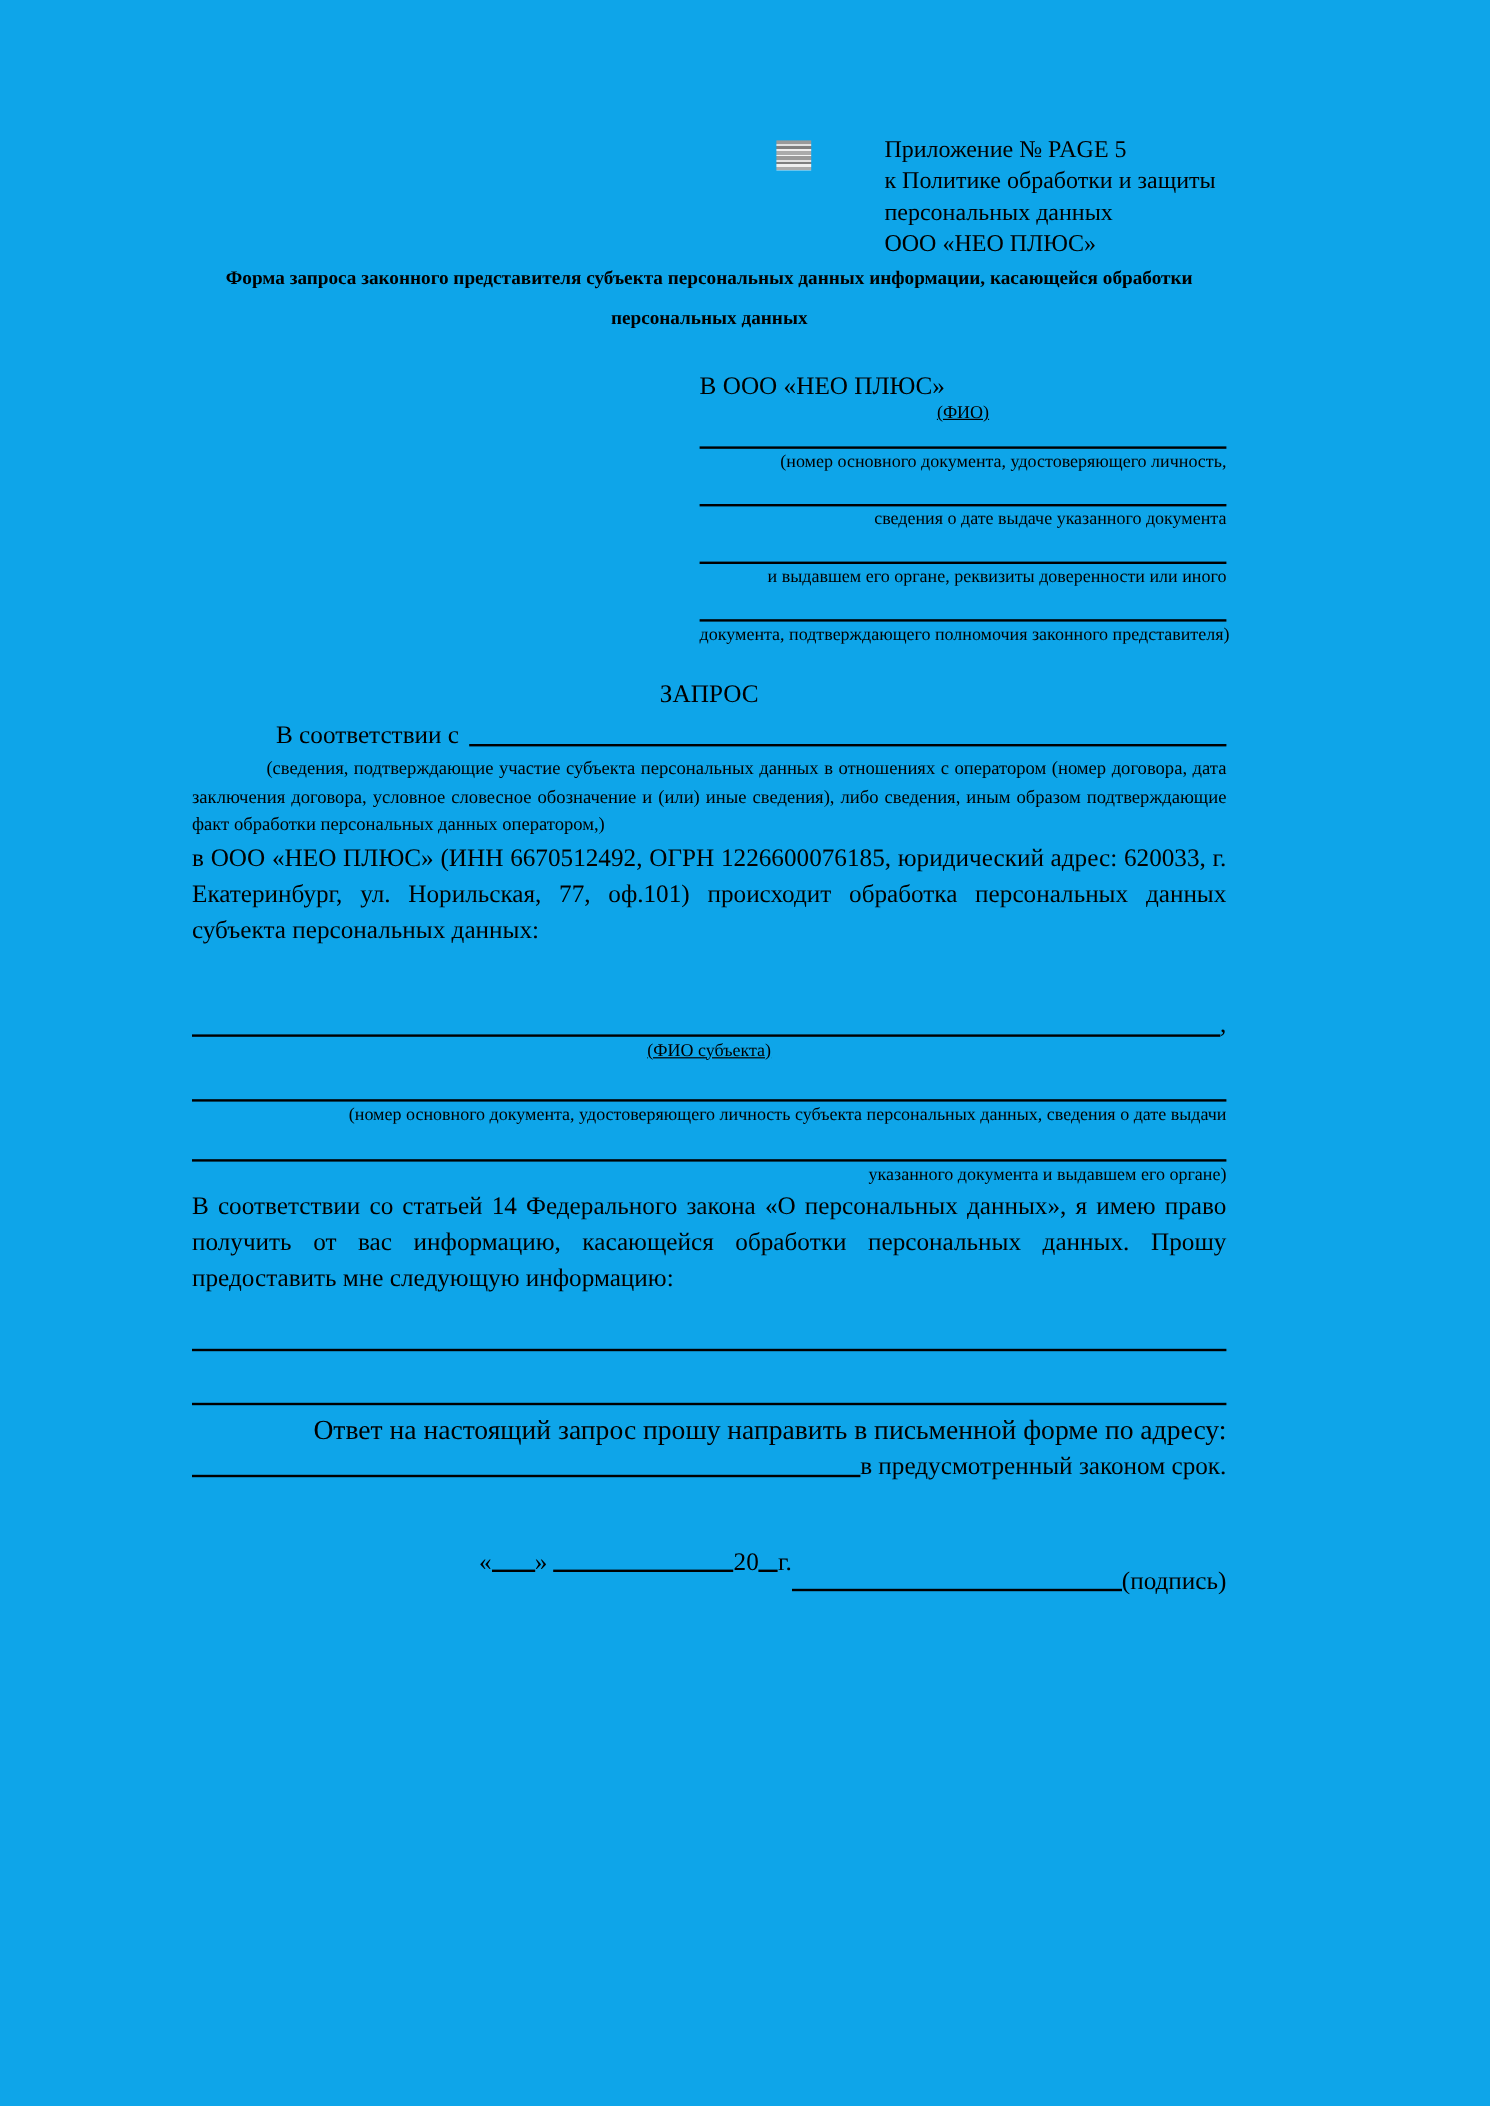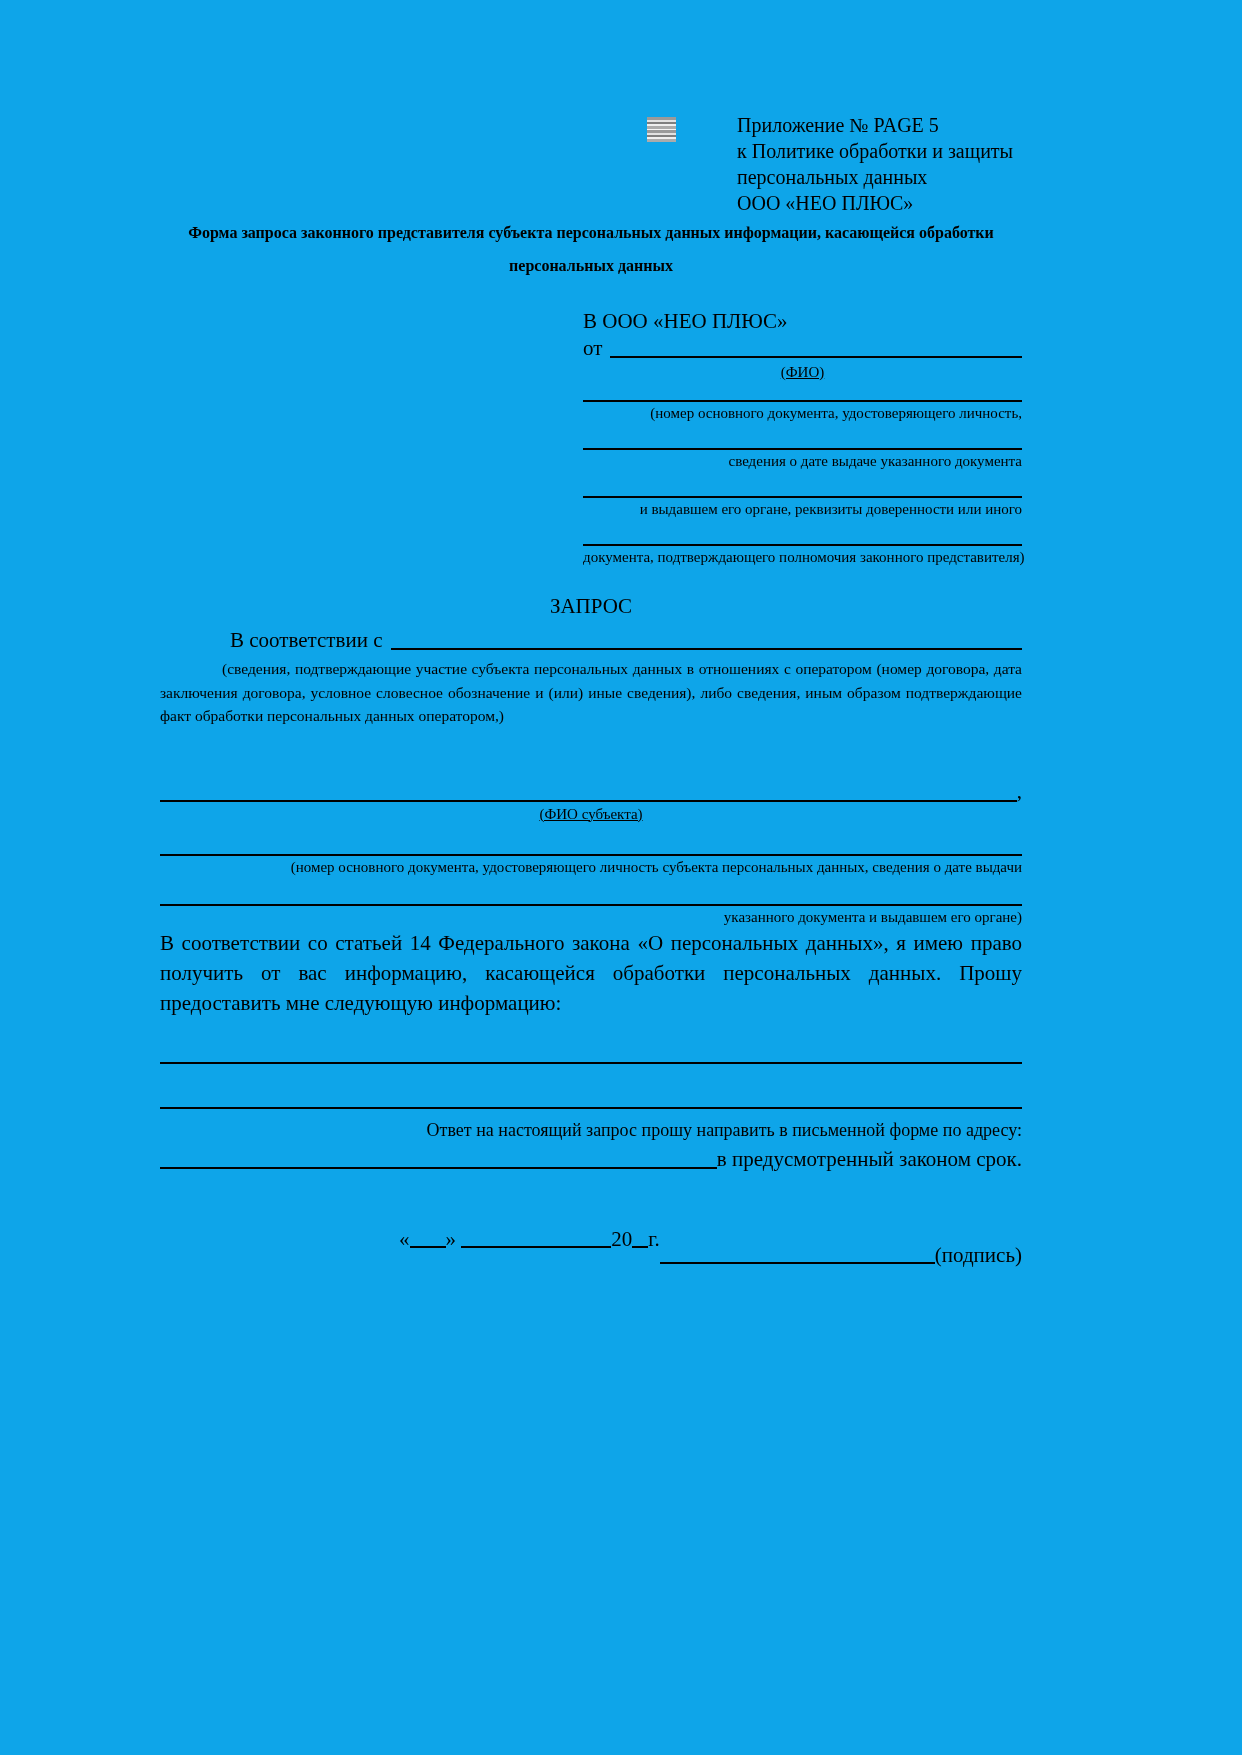--- a/index.html
+++ b/index.html
@@ -40,21 +40,21 @@
   .fineprint{
     font-size:15.5px;line-height:23.5px;text-align:justify;text-indent:62px;margin-top:3px;
   }
   .para{font-size:21px;line-height:30px;text-align:justify;}
   .subject-row{display:flex;margin-top:50px;font-size:21px;line-height:26px;}
   .subject-row .fill{margin-left:0;margin-bottom:2px;}
   .subject-row .comma{white-space:pre;}
   .bf1{margin-top:4px;}
   .gap18{margin-top:18px;}
   .gap17{margin-top:17px;}
-  .reply-line{margin-top:6px;font-size:18px;line-height:30px;text-align:right;}
+  .reply-line{margin-top:6px;font-size:23px;line-height:30px;text-align:right;}
   .reply-row{display:flex;font-size:21px;line-height:28px;}
   .reply-row .fill{margin-left:0;}
   .reply-row .tail{white-space:nowrap;}
   .footer{display:flex;justify-content:flex-end;margin-top:52px;font-size:21px;line-height:28px;}
   .ublank{display:inline-block;border-bottom:2px solid #000;height:18px;vertical-align:-2px;}
   .u36{width:36px;} .u150{width:150px;} .u16{width:16px;} .u275{width:275px;}
   .sig{white-space:nowrap;margin-top:16px;}
 </style>
 </head>
 <body>
@@ -67,24 +67,20 @@
     <div>Приложение №  PAGE 5</div>
     <div>к Политике обработки и защиты</div>
     <div>персональных данных</div>
     <div>ООО «НЕО ПЛЮС»</div>
   </div>
 
   <div class="doc-title">Форма запроса законного представителя субъекта персональных данных информации, касающейся обработки персональных данных</div>
 
   <div class="recipient">
     <div class="r-to">В ООО «НЕО ПЛЮС»</div>
-    <div class="row">
-      <span class="lbl">от</span>
-      <span class="fill"></span>
-    </div>
     <div class="cap">(ФИО)</div>
 
     <div class="blank" style="height:18px;"></div>
     <div class="cap-sm">(номер основного документа, удостоверяющего личность,</div>
 
     <div class="blank"></div>
     <div class="cap-sm">сведения о дате выдаче указанного документа</div>
 
     <div class="blank"></div>
     <div class="cap-sm">и выдавшем его органе, реквизиты доверенности или иного</div>
@@ -95,20 +91,21 @@
 
   <div class="zapros">ЗАПРОС</div>
 
   <div class="row lead">
     <span class="lbl">В соответствии с</span>
     <span class="fill"></span>
   </div>
 
   <div class="fineprint">(сведения, подтверждающие участие субъекта персональных данных в отношениях с оператором (номер договора, дата заключения договора, условное словесное обозначение и (или) иные сведения), либо сведения, иным образом подтверждающие факт обработки персональных данных оператором,)</div>
 
+  <div class="para">в ООО «НЕО ПЛЮС» (ИНН 6670512492, ОГРН 1226600076185, юридический адрес: 620033, г. Екатеринбург, ул. Норильская, 77, оф.101)  происходит обработка персональных данных субъекта персональных данных:</div>
 
   <div class="subject-row">
     <span class="fill"></span>
     <span class="comma">,</span>
   </div>
   <div class="cap">(ФИО субъекта)</div>
 
   <div class="blank-full bf1"></div>
   <div class="cap-sm">(номер основного документа, удостоверяющего личность субъекта персональных данных, сведения о дате выдачи</div>
 

